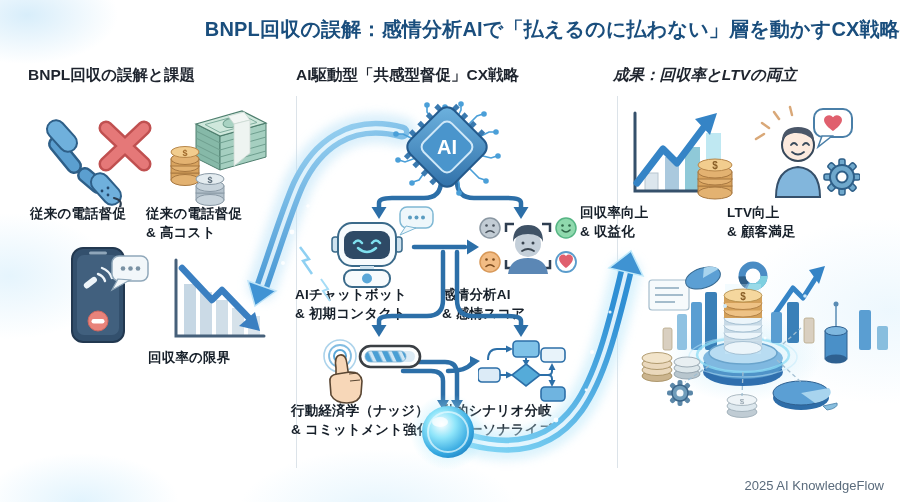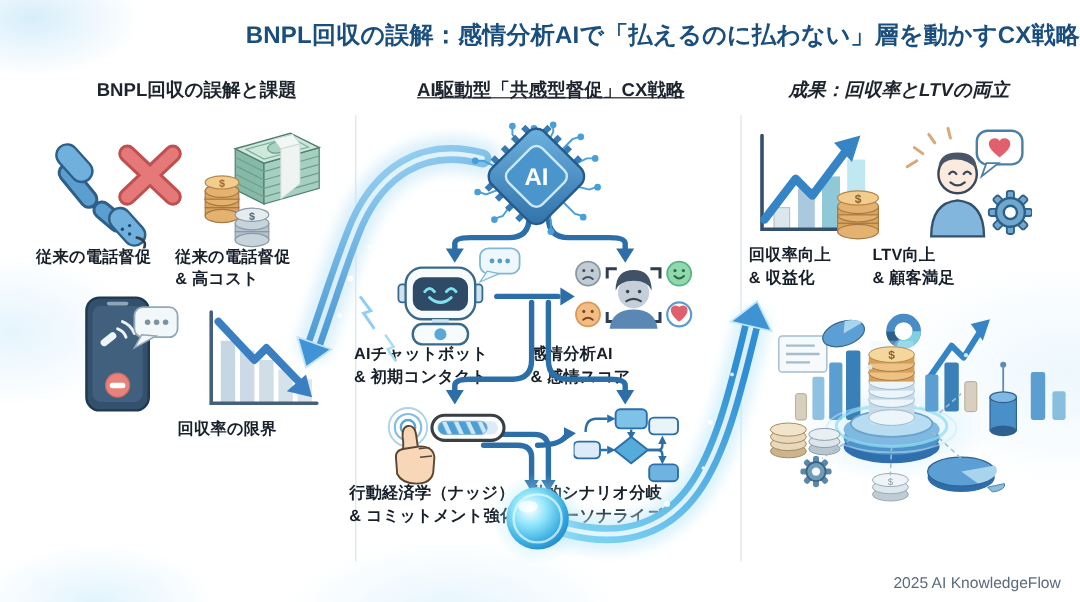--- a/index.html
+++ b/index.html
@@ -12,24 +12,24 @@
       radial-gradient(220px 130px at 99% 62%, rgba(190,228,250,.28), transparent 72%),
       radial-gradient(200px 90px at 42% 102%, rgba(170,222,250,.30), transparent 70%),
       radial-gradient(140px 70px at 9% 100%, rgba(170,222,250,.35), transparent 70%),
       #ffffff;
   }
   .title{
     position:absolute;top:16px;left:0;width:900px;text-align:right;
     font-size:20px;font-weight:bold;color:#1a4e7d;letter-spacing:.2px;
   }
   .col-header{
-    position:absolute;top:65px;text-align:center;font-size:15.5px;font-weight:bold;color:#1e242e;
+    position:absolute;top:65px;text-align:left;font-size:15.5px;font-weight:bold;color:#1e242e;
   }
   .h-left{left:28px;width:272px;}
-  .h-mid{left:317px;width:284px;text-decoration:underline;}
+  .h-mid{left:296px;width:284px;}
   .h-right{left:613px;width:272px;font-style:italic;}
   .sep{position:absolute;top:96px;height:372px;width:1px;background:#dce3e9;}
   .sep1{left:296px;} .sep2{left:617px;}
   .lbl{
     position:absolute;font-size:13.5px;font-weight:bold;color:#17202a;
     line-height:1.4;white-space:pre-line;letter-spacing:.2px;
   }
   .core-lbl{font-size:14px;}
   .footer{
     position:absolute;right:16px;bottom:9px;font-size:13px;color:#5a6b7c;margin-top:12px;
@@ -587,19 +587,19 @@
 
   <div class="lbl" style="left:295px;top:286px;width:160px">AIチャットボット
 &amp; 初期コンタクト</div>
   <div class="lbl" style="left:442px;top:286px;width:160px">感情分析AI
 &amp; 感情スコア</div>
   <div class="lbl" style="left:291px;top:402px;width:168px">行動経済学（ナッジ）
 &amp; コミットメント強化</div>
   <div class="lbl" style="left:441px;top:402px;width:168px">動的シナリオ分岐
 &amp; パーソナライズ</div>
 
-  <div class="lbl" style="left:624px;top:204px;width:140px">回収率向上
+  <div class="lbl" style="left:580px;top:204px;width:140px">回収率向上
 &amp; 収益化</div>
   <div class="lbl" style="left:727px;top:204px;width:140px">LTV向上
 &amp; 顧客満足</div>
 
   <div class="footer">2025 AI KnowledgeFlow</div>
 </div>
 
 </body></html>

